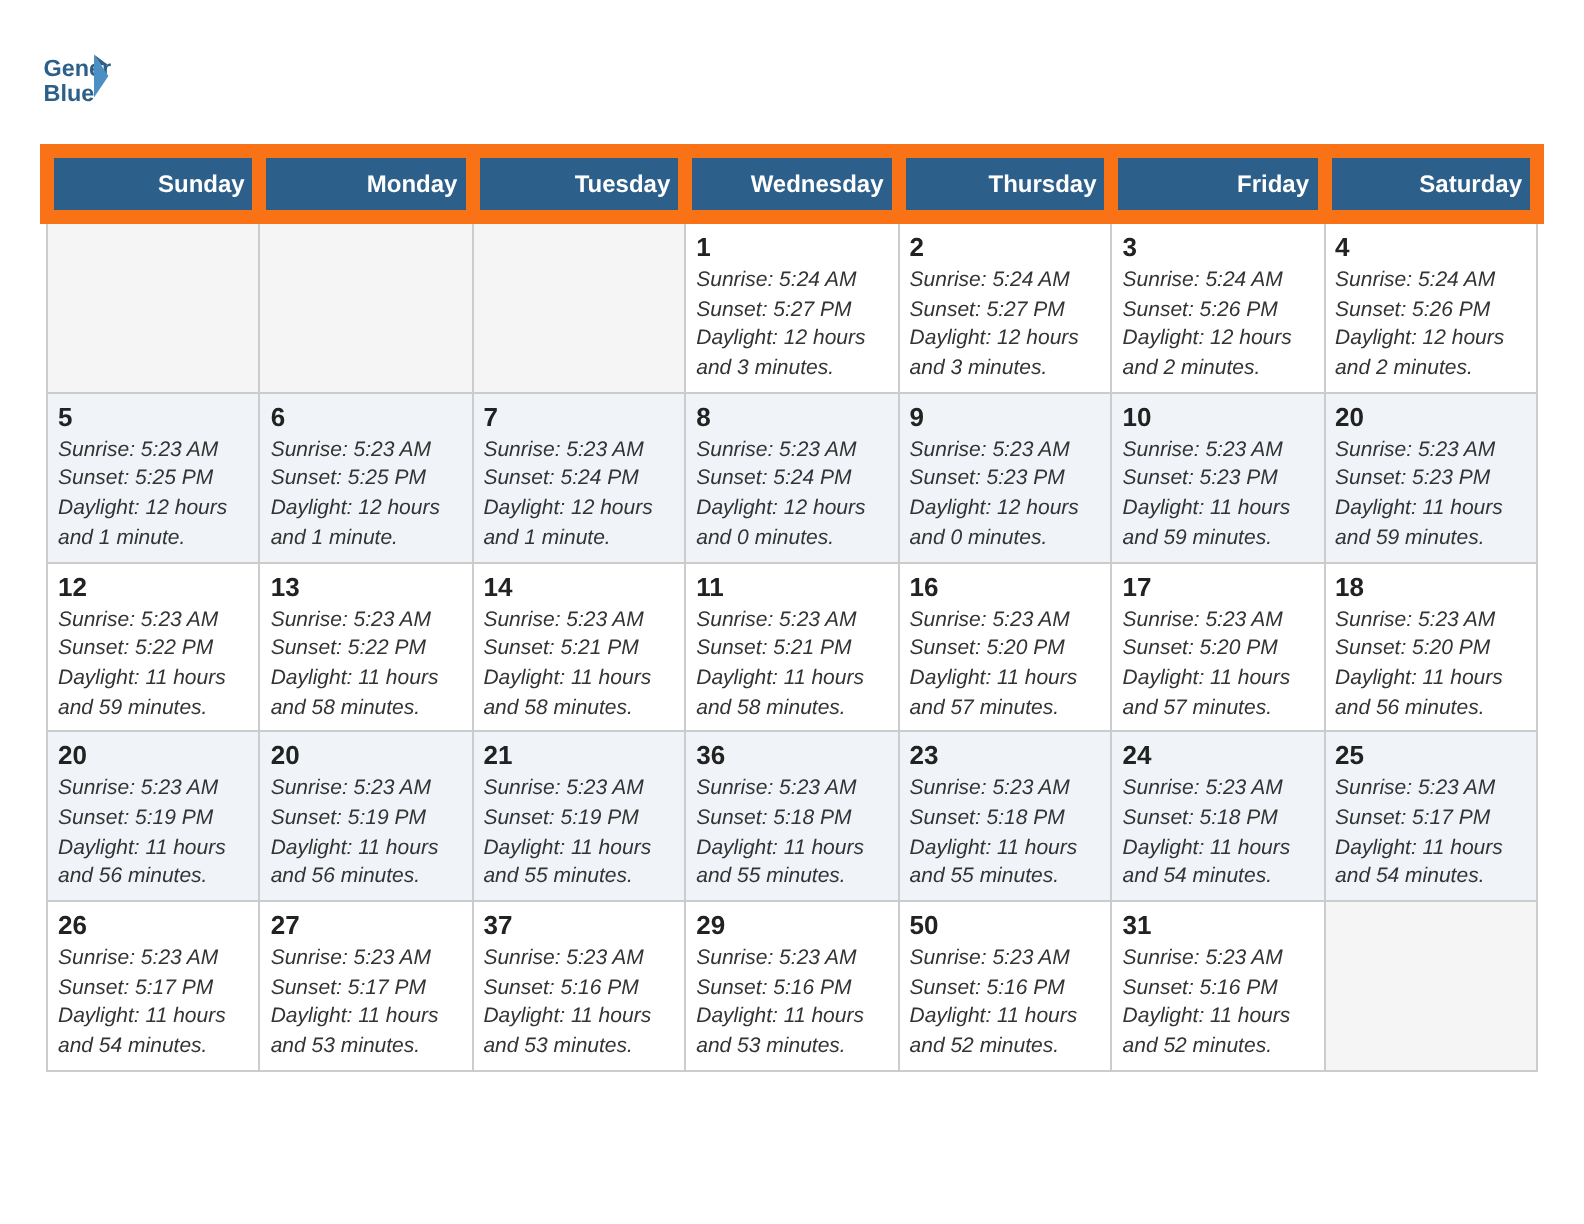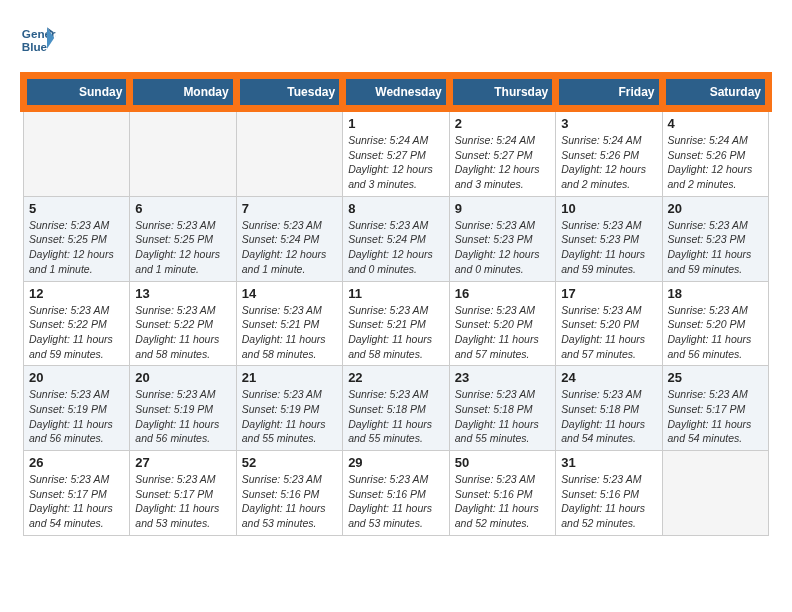--- a/index.html
+++ b/index.html
@@ -244,21 +244,21 @@
 Sunset: 5:19 PM
 Daylight: 11 hours and 56 minutes.</div>
         </td>
         <td>
           <span class="day-num">21</span>
           <div class="day-info" style="white-space: pre-line;">Sunrise: 5:23 AM
 Sunset: 5:19 PM
 Daylight: 11 hours and 55 minutes.</div>
         </td>
         <td>
-          <span class="day-num">22</span>
+          <span class="day-num">36</span>
           <div class="day-info" style="white-space: pre-line;">Sunrise: 5:23 AM
 Sunset: 5:18 PM
 Daylight: 11 hours and 55 minutes.</div>
         </td>
         <td>
           <span class="day-num">23</span>
           <div class="day-info" style="white-space: pre-line;">Sunrise: 5:23 AM
 Sunset: 5:18 PM
 Daylight: 11 hours and 55 minutes.</div>
         </td>
@@ -282,21 +282,21 @@
 Sunset: 5:17 PM
 Daylight: 11 hours and 54 minutes.</div>
         </td>
         <td>
           <span class="day-num">27</span>
           <div class="day-info" style="white-space: pre-line;">Sunrise: 5:23 AM
 Sunset: 5:17 PM
 Daylight: 11 hours and 53 minutes.</div>
         </td>
         <td>
-          <span class="day-num">52</span>
+          <span class="day-num">37</span>
           <div class="day-info" style="white-space: pre-line;">Sunrise: 5:23 AM
 Sunset: 5:16 PM
 Daylight: 11 hours and 53 minutes.</div>
         </td>
         <td>
           <span class="day-num">29</span>
           <div class="day-info" style="white-space: pre-line;">Sunrise: 5:23 AM
 Sunset: 5:16 PM
 Daylight: 11 hours and 53 minutes.</div>
         </td>

